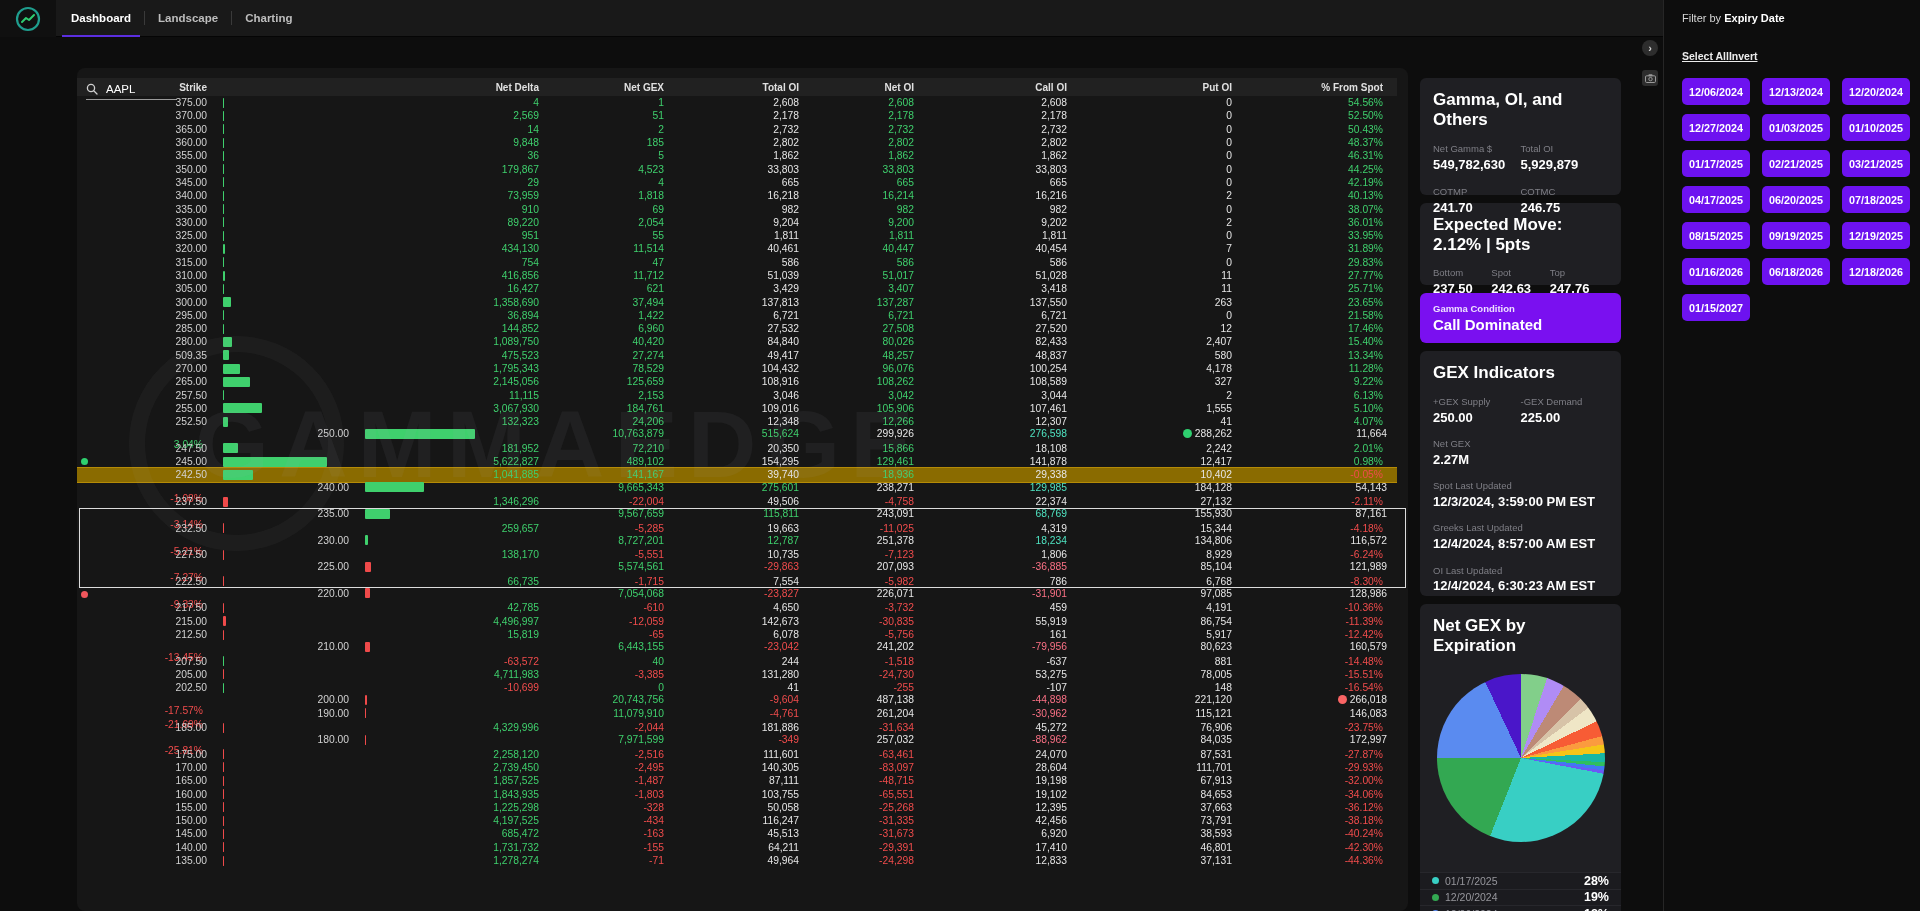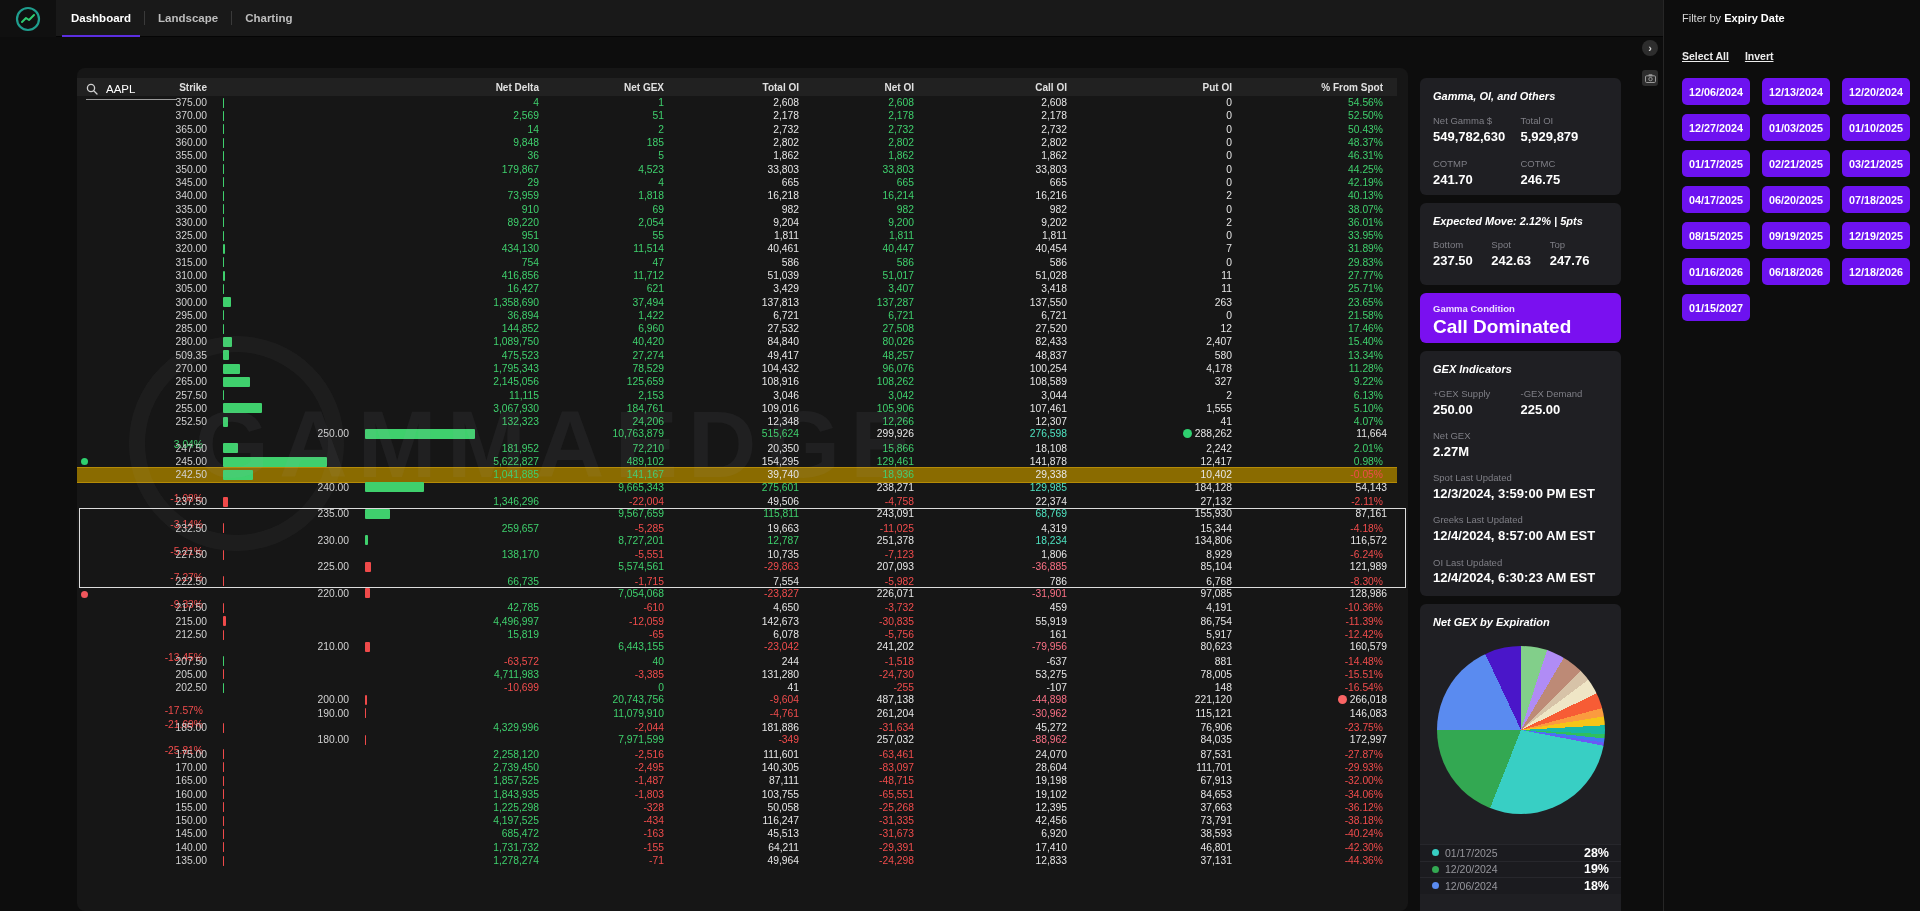--- a/index.html
+++ b/index.html
@@ -48,47 +48,47 @@
   .range-box { position:absolute; left:2px; width:1327px; border:1px solid rgba(255,255,255,0.85); z-index:6; pointer-events:none; }
   .edge-dot { position:absolute; left:4px; width:7px; height:7px; border-radius:50%; z-index:7; }
   .dot { display:inline-block; width:9px; height:9px; border-radius:50%; margin-right:3px; vertical-align:-1px; }
   .wm-text { position:absolute; top:322px; left:118px; font-size:95px; font-weight:800; letter-spacing:10px;
              color:rgba(170,170,180,0.07); z-index:3; pointer-events:none; }
   .wm-ring { position:absolute; top:268px; left:52px; width:215px; height:215px; border:16px solid rgba(170,170,180,0.05);
              border-radius:50%; z-index:3; pointer-events:none; }
   
   .stats-col { position:absolute; left:1420px; top:78px; width:201px; z-index:5; }
   .scard { background:#1f1f23; border-radius:6px; padding:12px 13px; margin-bottom:8px; }
-  .scard .title { font-size:11px; font-weight:700; color:#ffffff;font-style:italic; }
+  .scard .title { font-size:17px; font-weight:700; color:#ffffff; }
   .stat-grid2 { display:grid; grid-template-columns:1fr 1fr; row-gap:13px; margin-top:13px; }
   .stat-grid3 { display:grid; grid-template-columns:1fr 1fr 1fr; margin-top:12px; }
   .stat { line-height:1.25; }
   .stat .lbl { font-size:9.5px; color:#7f7f86; }
   .stat .val { font-size:13px; font-weight:700; color:#ffffff; margin-top:2px; }
   .stat-singles .stat { margin-top:12px; }
   .scard.condition { background:#7a10f0; padding:10px 13px; }
   .scard.condition .lbl { font-size:9.5px; font-weight:700; color:#efe2ff; }
-  .scard.condition .val { font-size:19px; font-weight:800; color:#ffffff; margin-top:2px; }
+  .scard.condition .val { font-size:15px; font-weight:800; color:#ffffff; margin-top:2px; }
   .pie { width:168px; height:168px; border-radius:50%; margin:18px auto 0 auto; }
   .legend { margin:30px -13px 0 -13px; }
   .legend-row { display:flex; align-items:center; padding:2px 12px; height:16.5px; background:#1b1b1f; border-top:1px solid #27272c; }
   .legend-row .ldot { width:7px; height:7px; border-radius:50%; margin-right:6px; flex:0 0 auto; }
   .legend-row .llbl { font-size:10.5px; color:#96969c; flex:1; }
   .legend-row .lpct { font-size:12.5px; font-weight:800; color:#ffffff; }
   
   .side-icons { position:absolute; left:1641px; top:40px; width:18px; z-index:6; display:flex; flex-direction:column; gap:14px; align-items:center; }
   .icon-circle { width:16px; height:16px; border-radius:50%; background:#2d2d2d; color:#cfcfcf; font-size:11px; font-weight:700;
                  display:flex; align-items:center; justify-content:center; cursor:pointer; }
   .icon-cam { width:16px; height:16px; border-radius:3px; background:#2d2d2d; display:flex; align-items:center; justify-content:center; cursor:pointer; }
   .v-divider { position:absolute; left:1663px; top:0; bottom:0; width:1px; background:#262626; }
   
   .filter-panel { position:absolute; left:1664px; right:0; top:0; bottom:0; background:#0d0d0d; padding:12px 12px 0 18px; }
   .filter-title { font-size:11px; color:#d6d6d6; }
   .filter-title b { color:#ffffff; font-weight:800; }
-  .filter-links { margin-top:26px; display:flex; gap:16px; }
+  .filter-links { margin-top:26px; display:flex; }
   .filter-links span { font-size:10.5px; font-weight:700; color:#ececec; text-decoration:underline; cursor:pointer; }
   .date-grid { margin-top:16px; display:grid; grid-template-columns:repeat(3,68px); column-gap:12px; row-gap:9px; }
   .date-btn { width:68px; height:27px; background:#6d12f0; border:none; border-radius:5px; color:#ffffff;
               font-size:10.8px; font-weight:700; display:flex; align-items:center; justify-content:center;
               cursor:pointer; font-family:"Liberation Sans",sans-serif; }
 </style>
 </head>
 <body>
 
 <div class="navbar">

